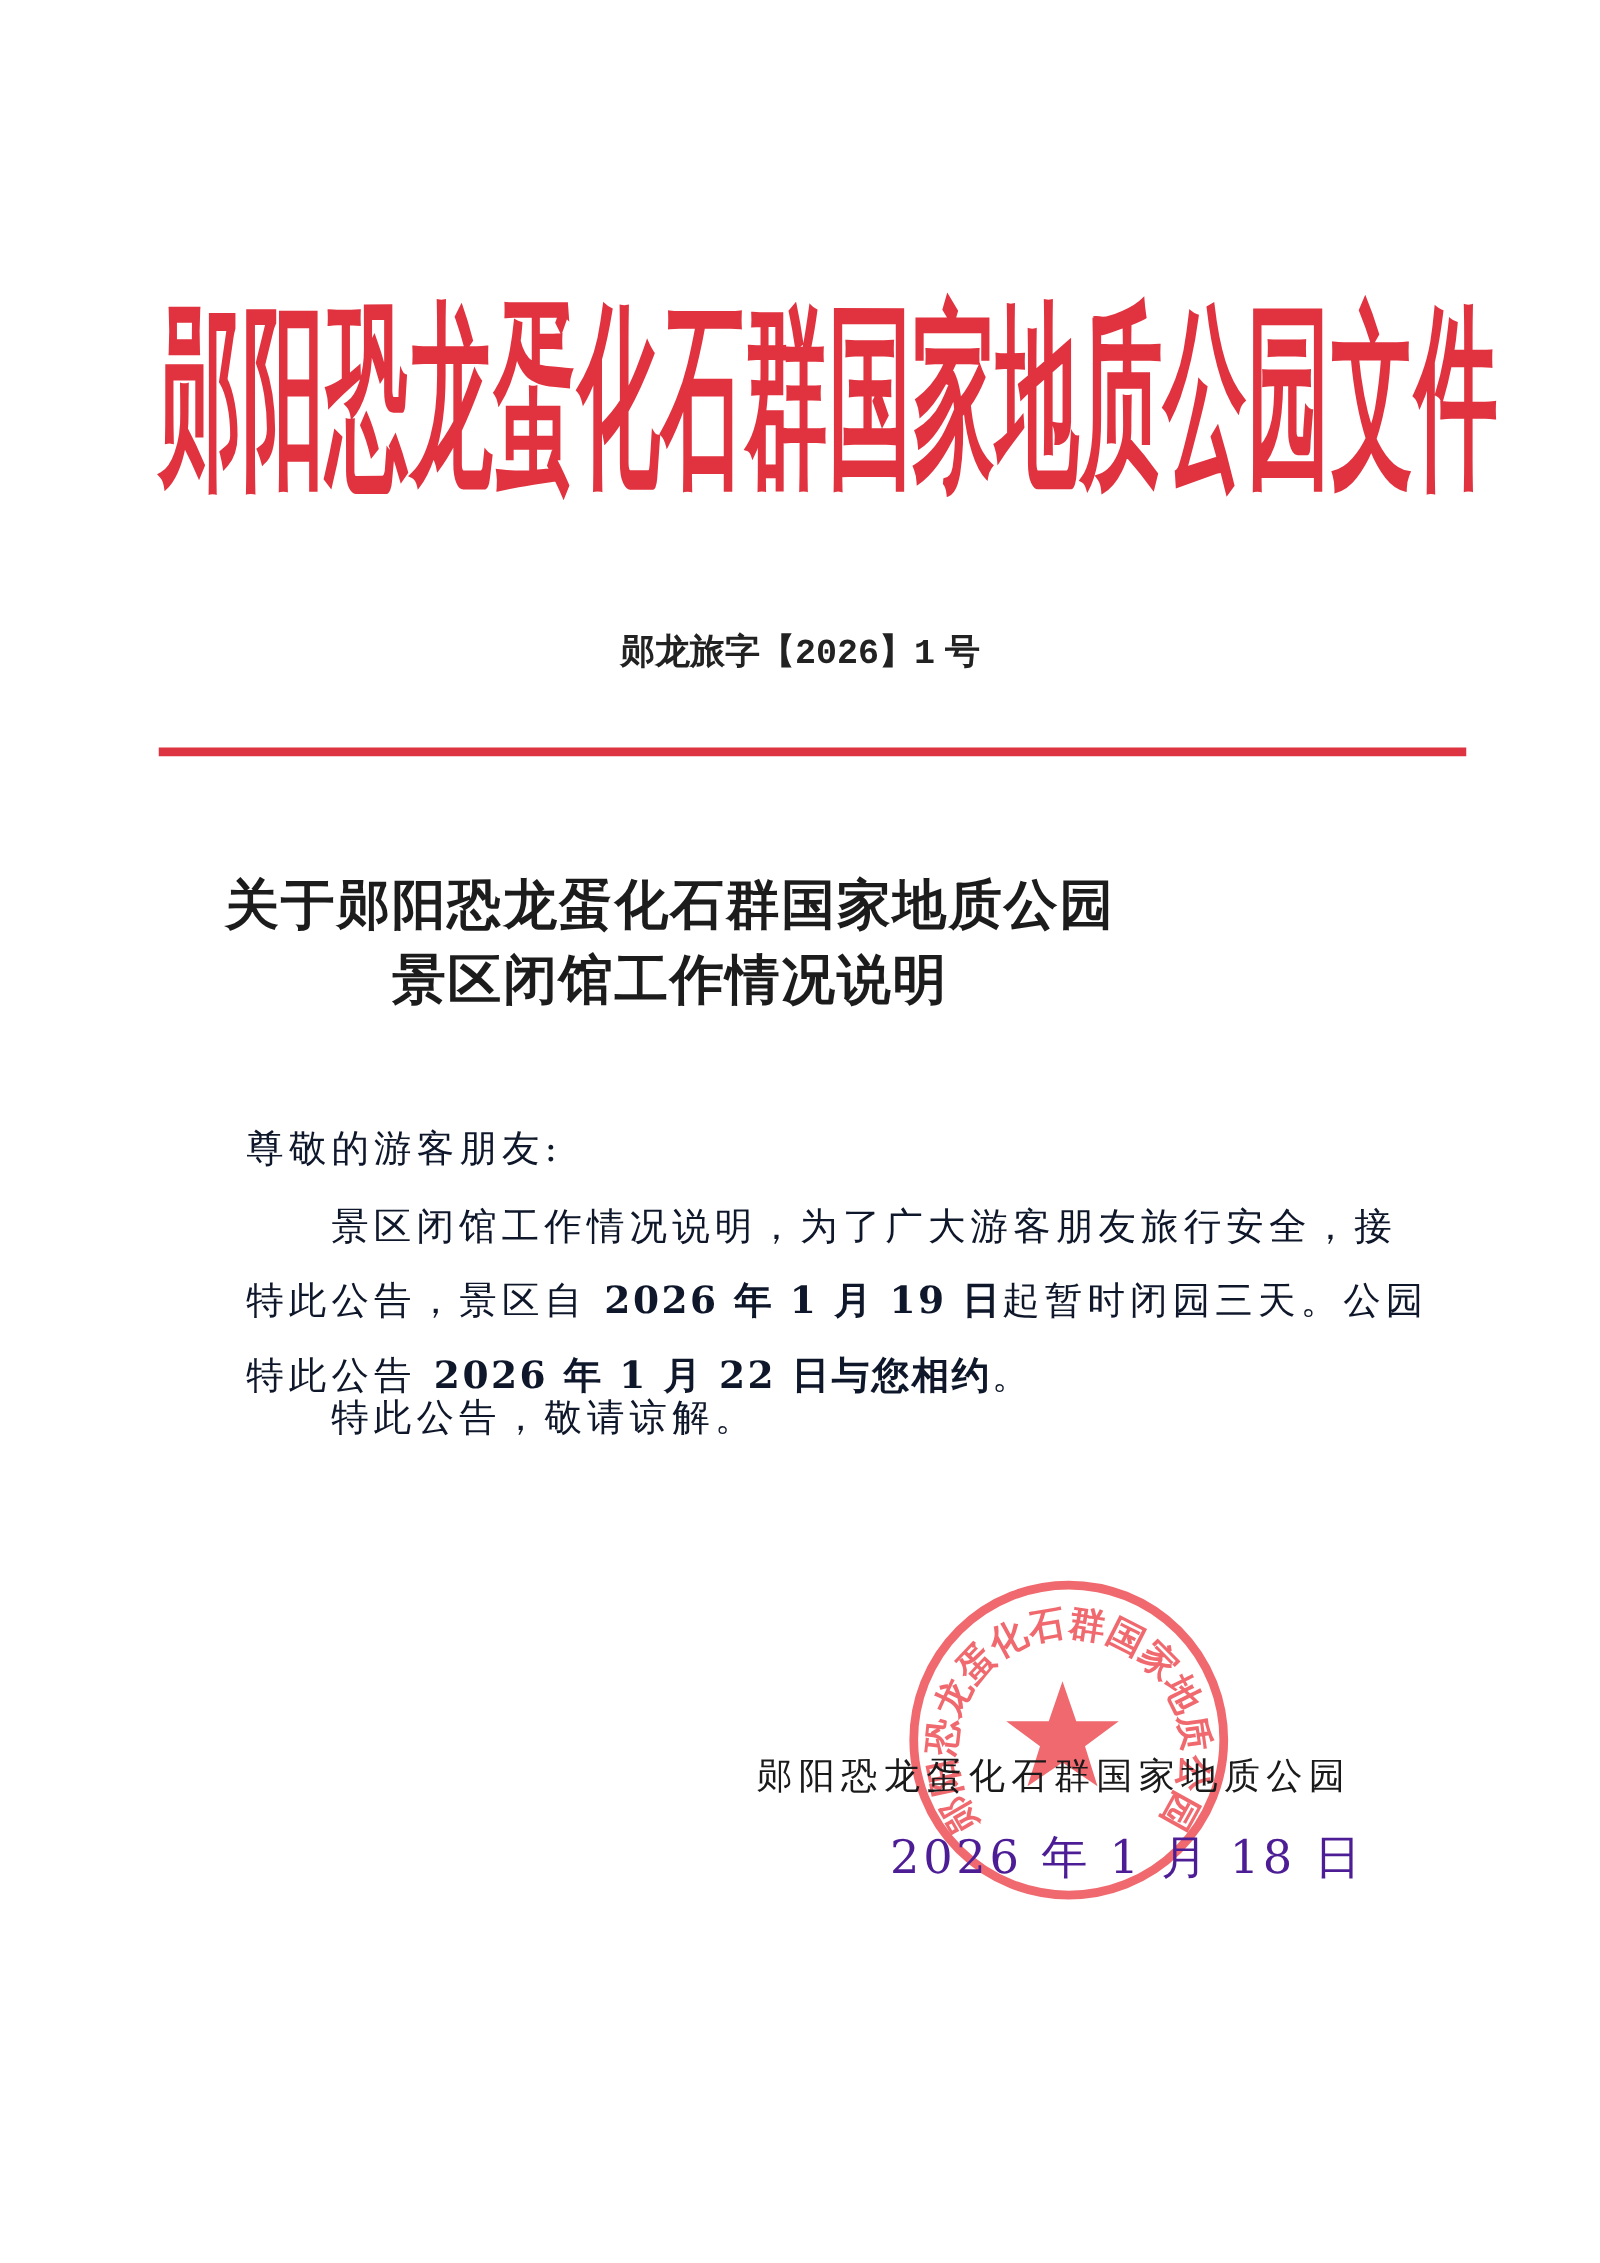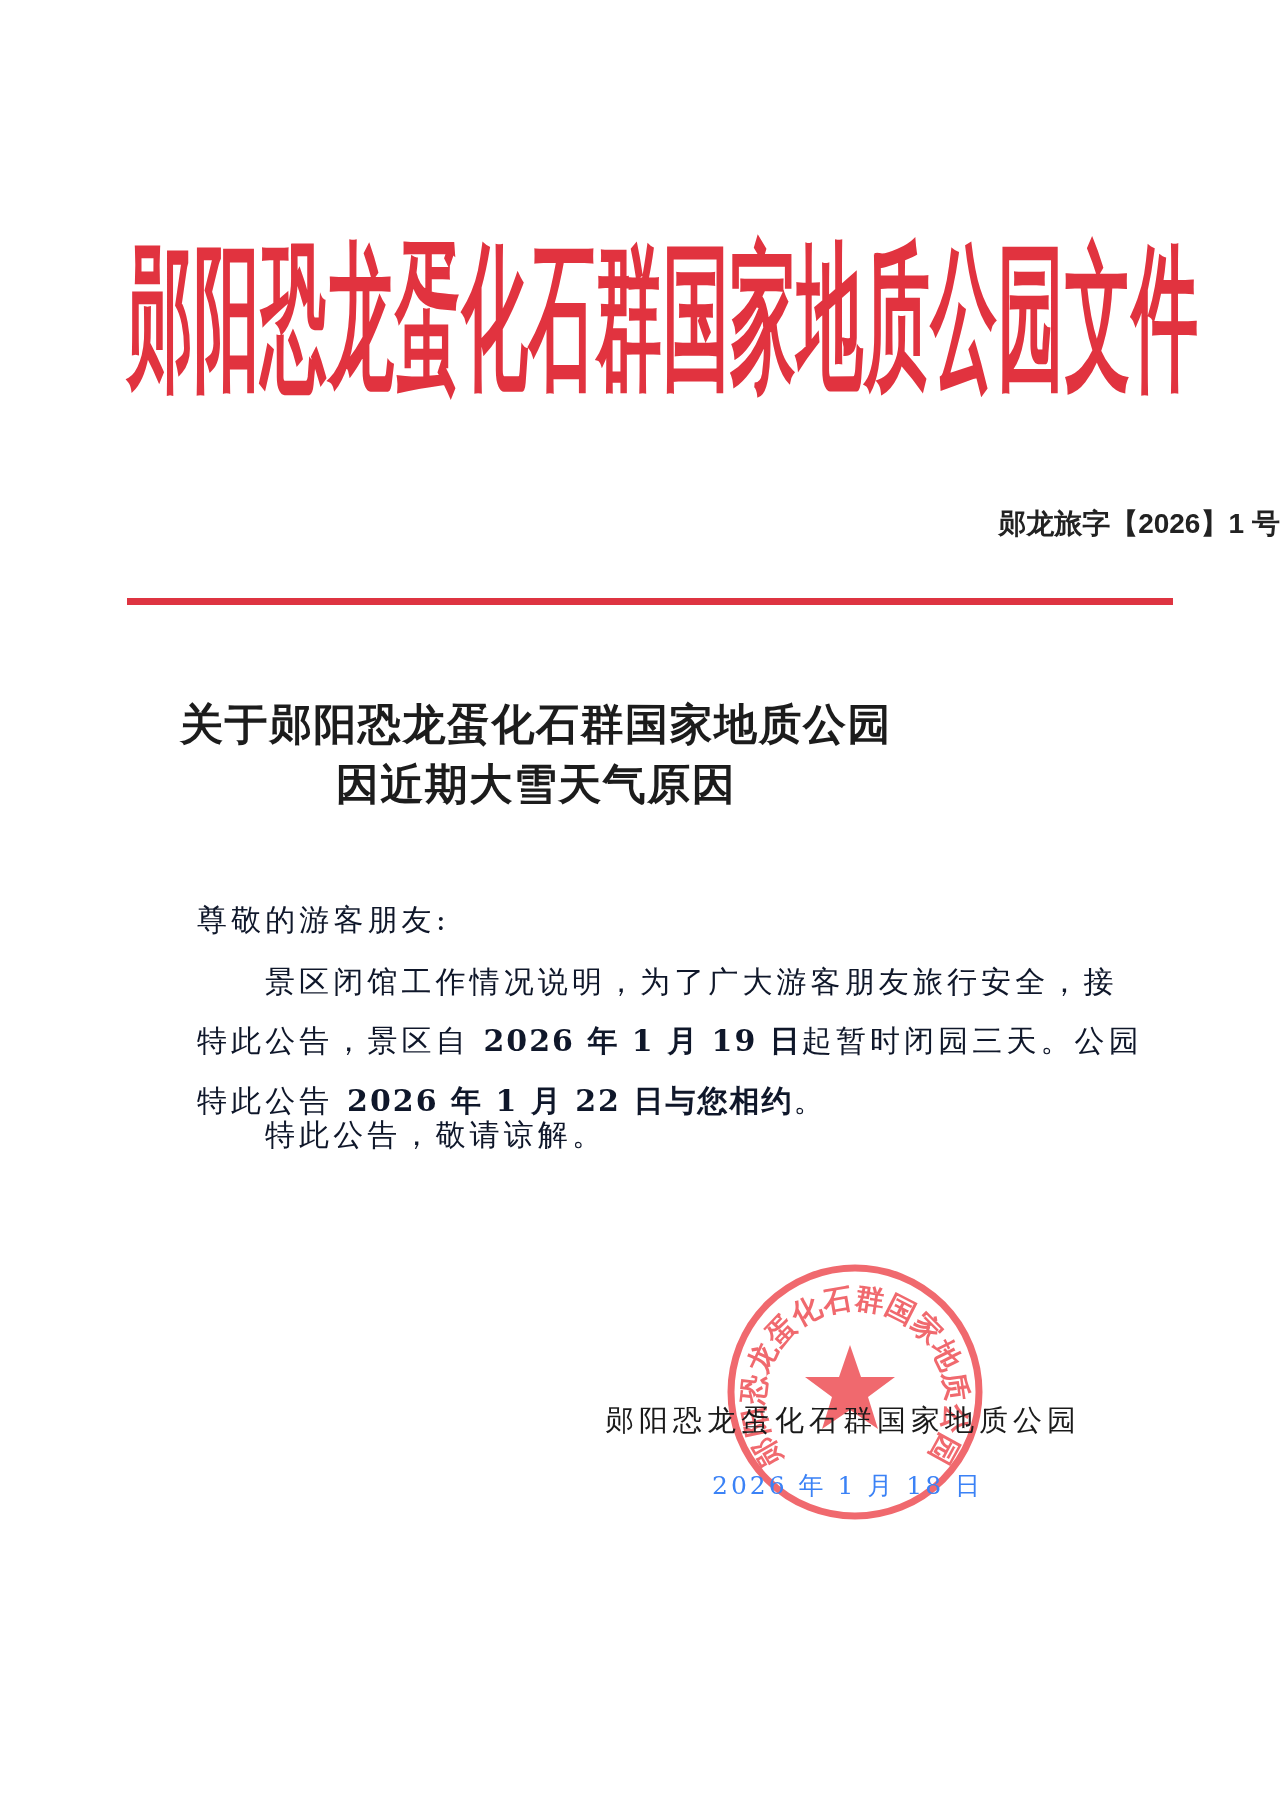--- a/index.html
+++ b/index.html
@@ -38,22 +38,22 @@
       transform: scale(0.72, 1.72);
       transform-origin: center center;
       text-align: center;
     }
 
     
     .docno {
       left: 0;
       width: 1280px;
       top: 506px;
-      text-align: right;
-      font-family: Liberation Sans, sans-serif;
+      text-align: center;
+      font-family: Liberation Mono, monospace;
       font-weight: bold;
       font-size: 28px;
       line-height: 36px;
       color: #222222;
       letter-spacing: 0px;
     }
     .docno span { display: inline-block; }
 
     
     .red-rule {
@@ -114,24 +114,24 @@
       font-size: 29px;
       line-height: 40px;
       letter-spacing: 5px;
       color: #1a1a1a;
       white-space: nowrap;
     }
     .sig-date {
       left: 712px;
       top: 1466px;
       font-family: "DejaVu Serif", "Liberation Serif", serif;
-      font-size: 25px;
+      font-size: 37px;
       line-height: 40px;
       letter-spacing: 3px;
-      color: #3b82f6;
+      color: #4c1d95;
       white-space: nowrap;
       text-align: right;
     }
   </style>
 </head>
 <body>
 
 <div class="abs masthead">
   <span class="mh-char">郧</span>
   <span class="mh-char">阳</span>
@@ -151,21 +151,21 @@
   <span class="mh-char">件</span>
 </div>
 
 <div class="abs docno">
   <span>郧龙旅字</span><span>【2026】</span><span style="margin-right:8px;">1</span><span>号</span>
 </div>
 
 <div class="abs red-rule"></div>
 
 <div class="abs headline l1">关于郧阳恐龙蛋化石群国家地质公园</div>
-<div class="abs headline l2">因近期大雪天气原因</div>
+<div class="abs headline l2">景区闭馆工作情况说明</div>
 
 <div class="abs body-text salutation">尊敬的游客朋友:</div>
 
 <div class="abs body-text p-line1">景区闭馆工作情况说明，为了广大游客朋友旅行安全，接</div>
 
 <div class="abs body-text p-line2">
   <span>特此公告，景区自 </span><span class="b">2026 年 1 月 19 日</span><span>起暂时闭园三天。公园</span>
 </div>
 
 <div class="abs body-text p-line3">

